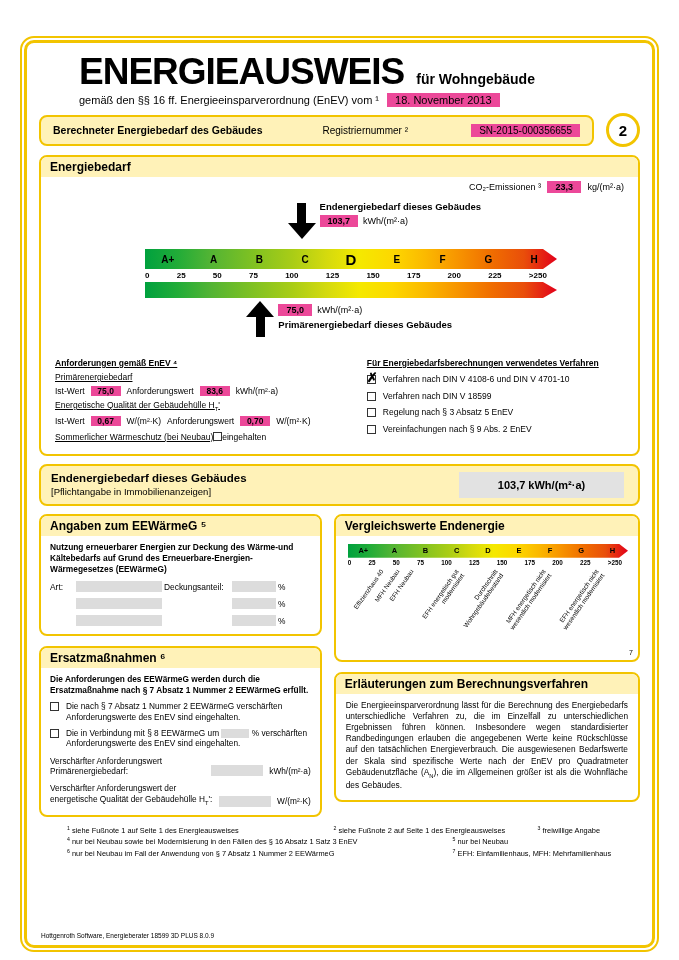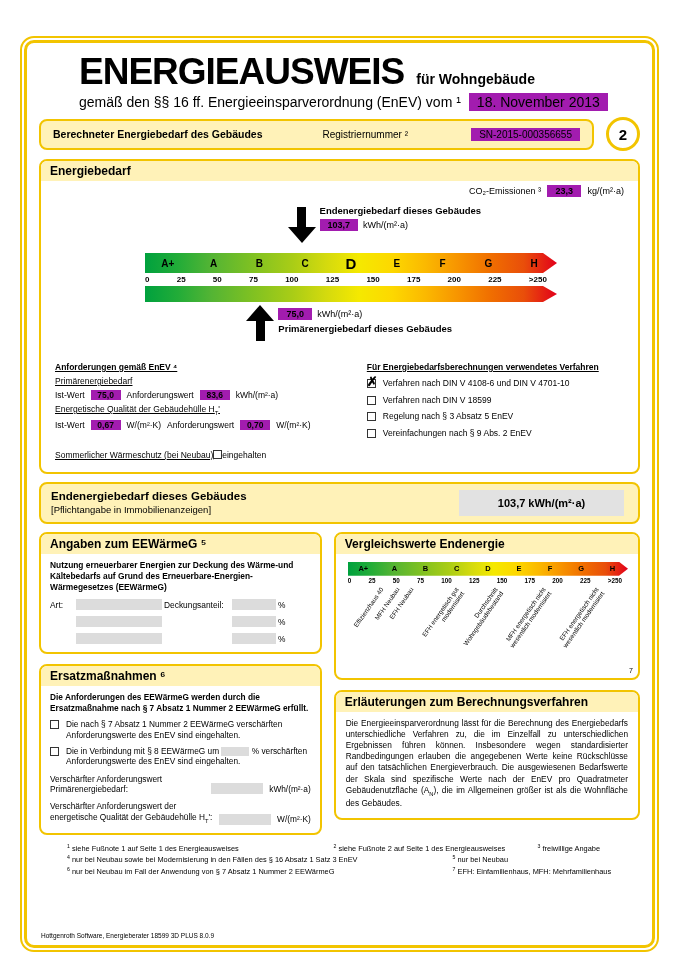--- a/index.html
+++ b/index.html
@@ -9,24 +9,24 @@
   .frame-outer { position:absolute; left:20px; top:36px; right:20px; bottom:8px;
                  border:2px solid #F2C400; border-radius:14px; padding:2px; background:#fff; }
   .frame-inner { height:100%; border:3px solid #F2C400; border-radius:10px;
                  padding:8px 12px 6px 12px; display:flex; flex-direction:column; overflow:hidden; }
 
   
   .doc-header { padding:2px 6px 2px 40px; margin-bottom:4px; }
   .h-row1 { display:flex; align-items:flex-end; }
   .doc-title { font-size:37px; font-weight:bold; letter-spacing:-1px; line-height:1; }
   .doc-subtitle { font-size:14px; font-weight:bold; margin-left:12px; padding-bottom:3px; }
-  .h-row2 { display:flex; align-items:center; margin-top:3px; font-size:14px; }
+  .h-row2 { display:flex; align-items:center; margin-top:3px; font-size:11px; }
   .date-box { margin-left:8px; }
 
-  .graybox { background:#a21caf; padding:1px 8px; font-weight:bold; display:inline-block; }
+  .graybox { background:#ec4899; padding:1px 8px; font-weight:bold; display:inline-block; }
   .graybox.norm { font-weight:normal; }
   .field { background:#dcdcdc; display:inline-block; height:11px; vertical-align:middle; }
 
   
   .regbar-row { display:flex; align-items:center; margin-bottom:8px; }
   .regbar { flex:1; display:flex; align-items:center; background:#FFF2B8;
             border:2px solid #F2C400; border-radius:8px; padding:7px 12px;gap:28px; }
   .rb-title { font-weight:bold; font-size:10.5px; flex:1.4; }
   .rb-label { font-size:10px; flex:0.7; }
   .rb-value { font-size:10px; }
@@ -73,21 +73,21 @@
            height:13px; align-items:center; padding-right:10px; }
 
   .eb-cols { display:flex; gap:16px; margin-top:4px; font-size:8.5px; }
   .eb-left { flex:1.15; }
   .eb-right { flex:1; }
   .u { text-decoration:underline; }
   .b { font-weight:bold; }
   .eb-left > div { margin-bottom:4px; }
   .val-row { display:flex; align-items:center; gap:6px; white-space:nowrap; }
   .val-row .graybox { padding:0 6px; min-width:30px; text-align:center; font-size:8.5px; }
-  .sommer-row { display:flex; align-items:center; margin-top:20px; }
+  .sommer-row { display:flex; align-items:center; margin-top:6px; }
   .cb { width:9px; height:9px; border:1px solid #333; display:inline-block; position:relative; background:#fff; flex:0 0 auto; }
   .cb .mark { position:absolute; top:-5px; left:-1px; font-size:13px; font-weight:bold; line-height:1; }
   .cb-row { display:flex; gap:7px; margin-bottom:6px; align-items:flex-start; }
   .cb-row .cb { margin-top:1px; }
   .cb-label { line-height:1.25; }
 
   
   .endband { display:flex; align-items:center; background:#FFF2B8; padding:6px 10px; margin-bottom:8px; }
   .endband-left { flex:1; }
   .endband-title { font-weight:bold; font-size:11.5px; }

